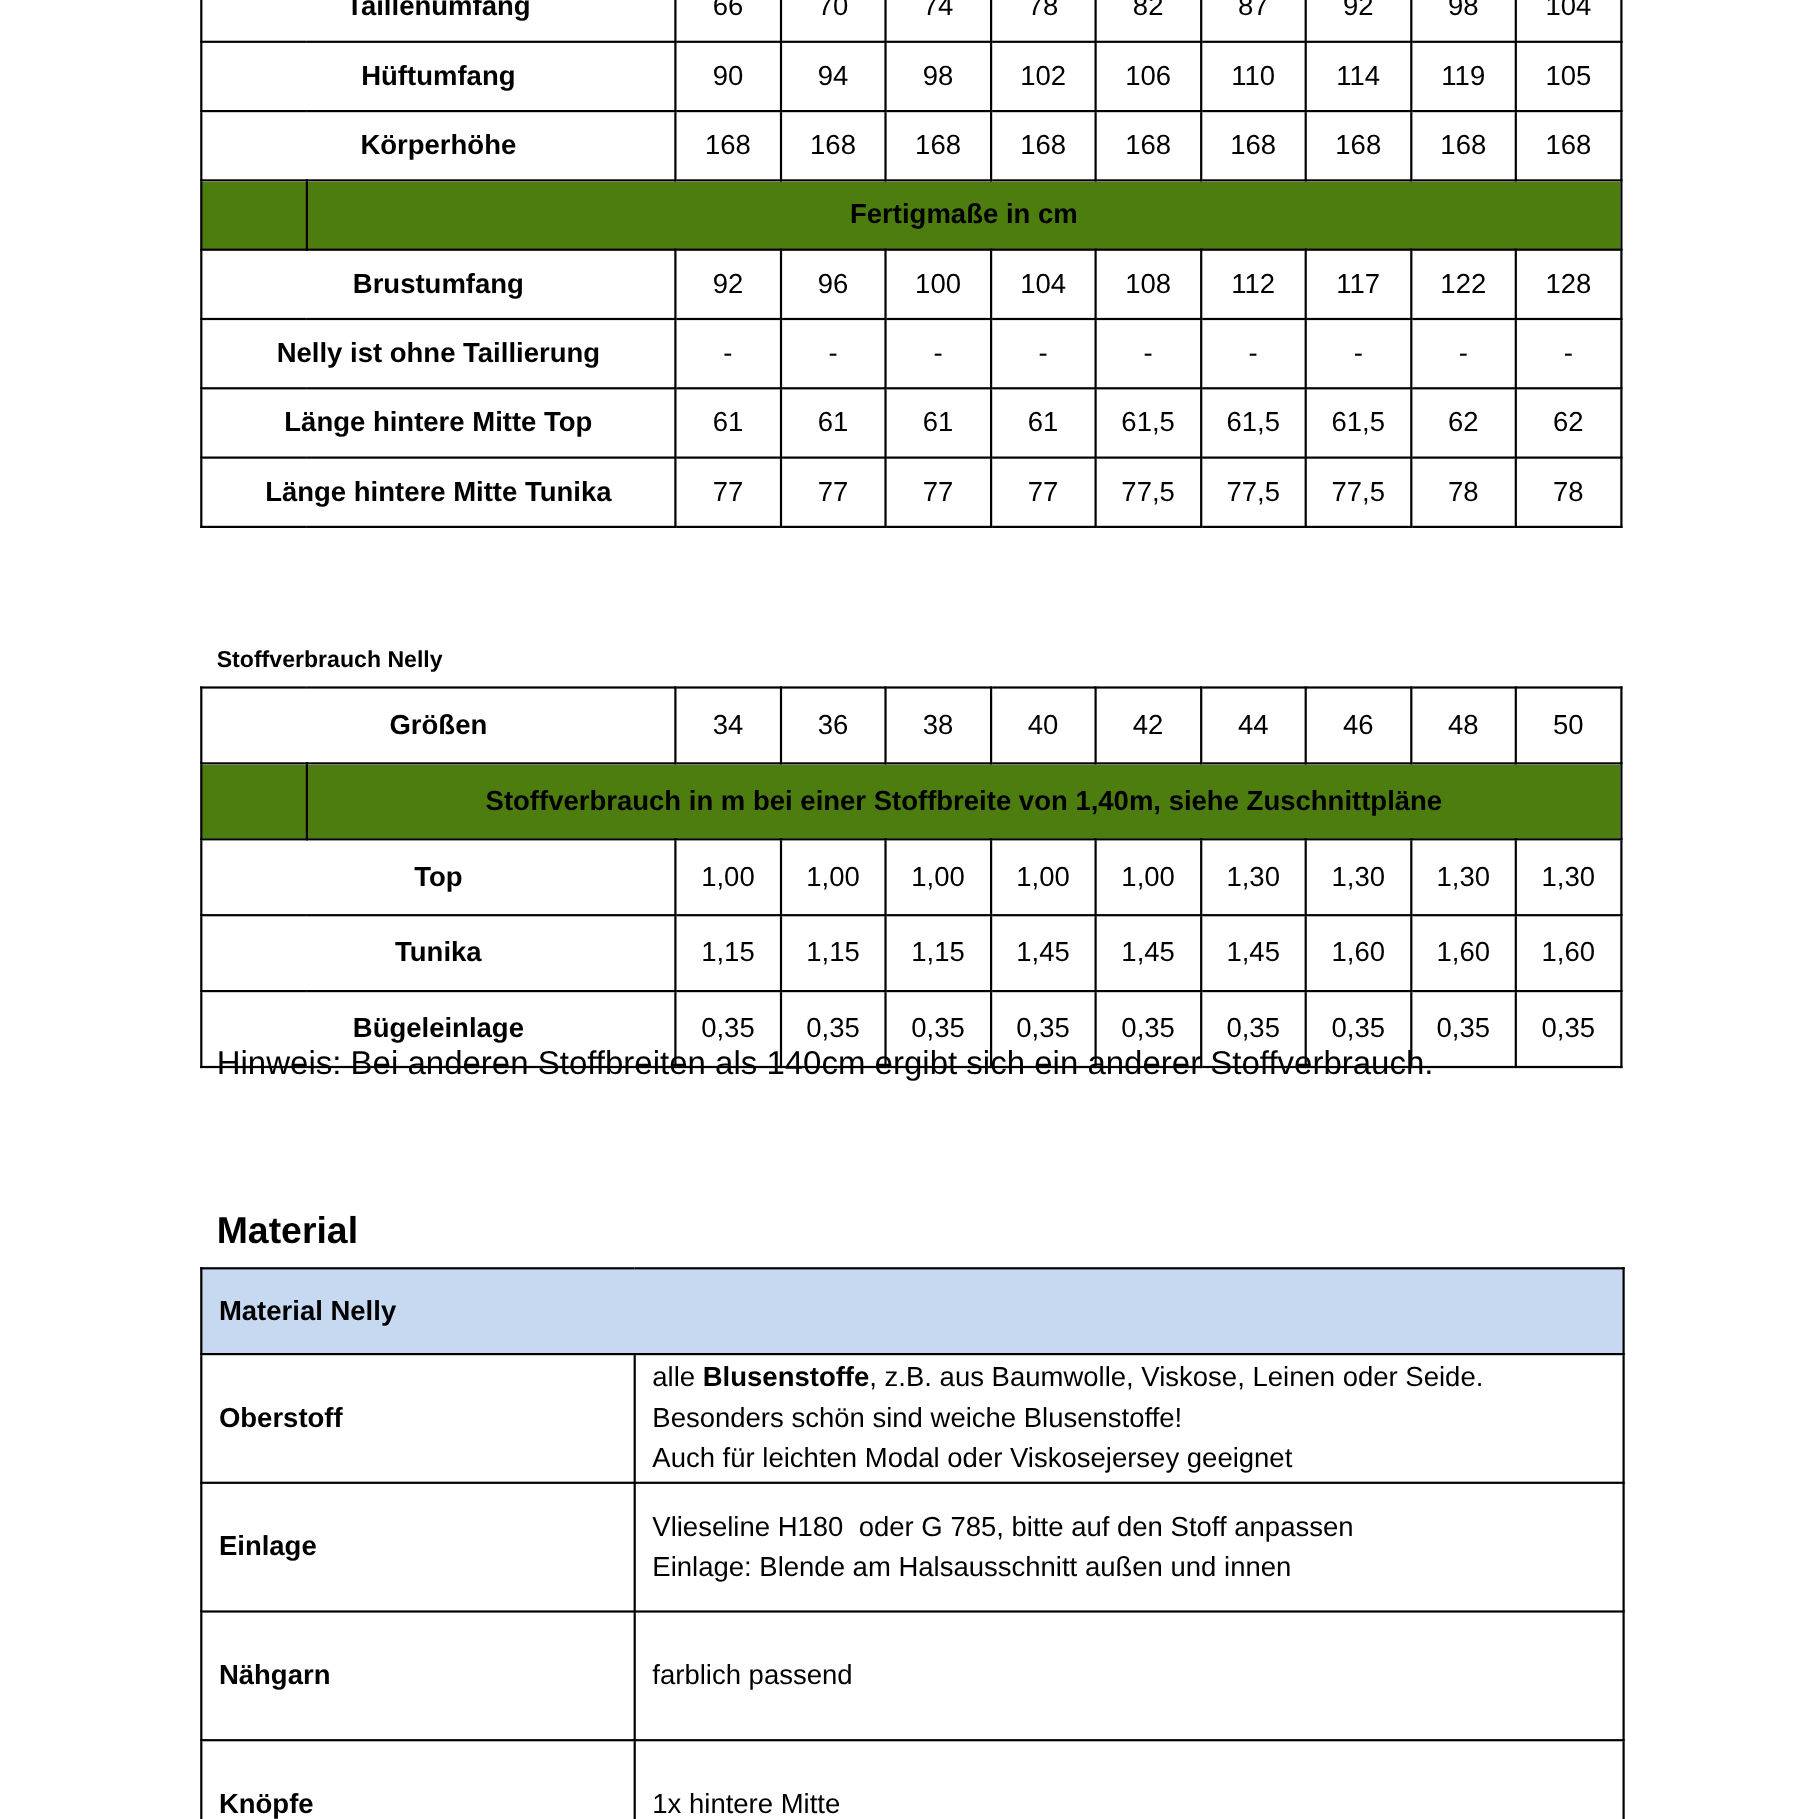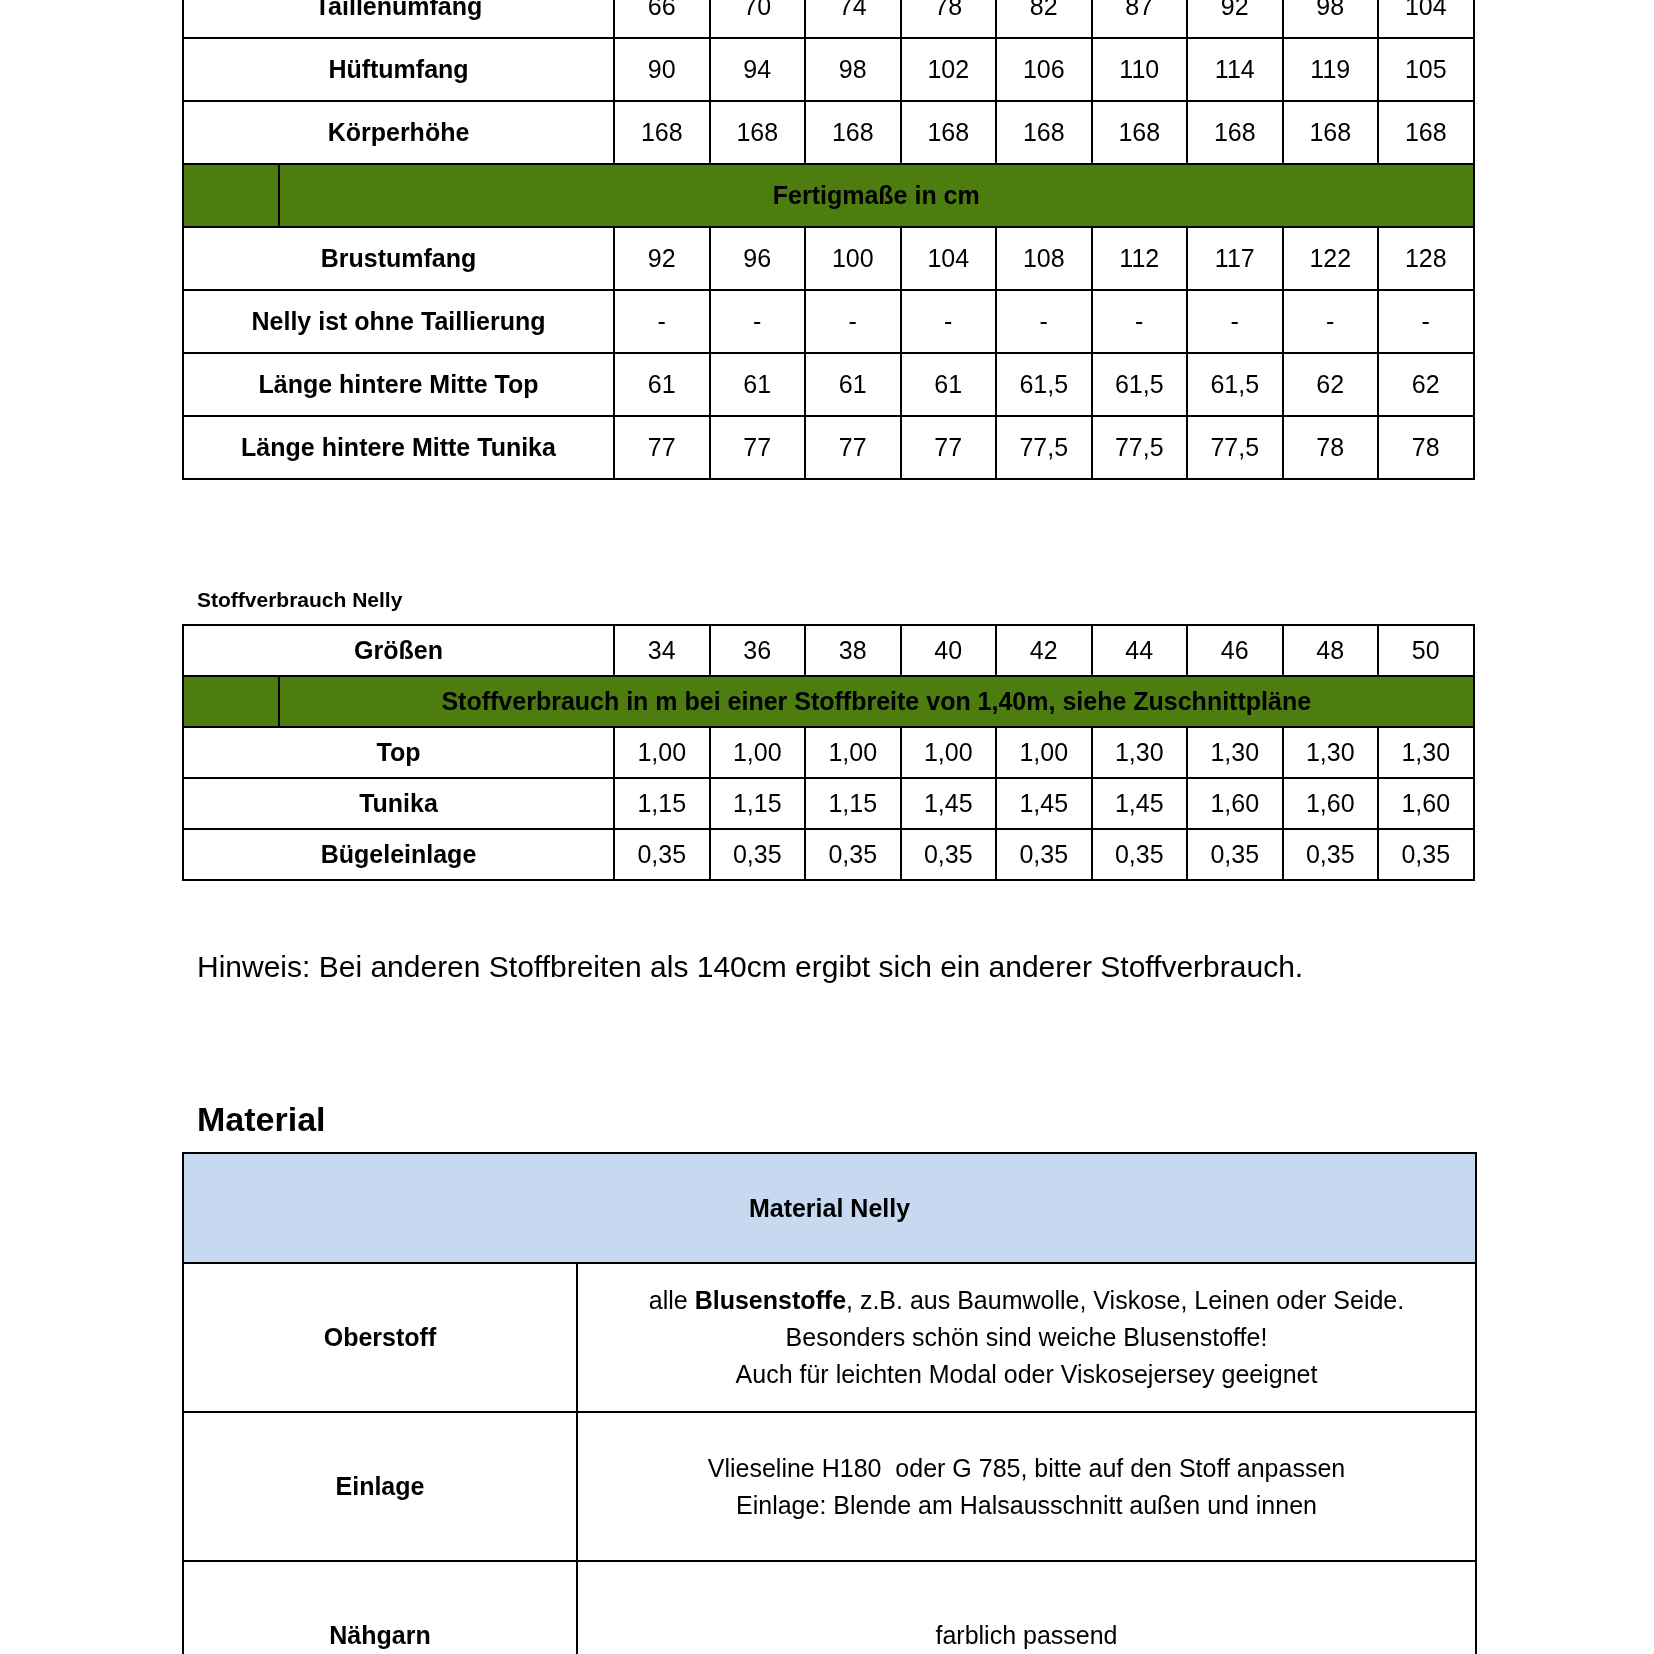--- a/index.html
+++ b/index.html
@@ -31,21 +31,21 @@
     table.grid tr.hdr td.num { font-weight: normal; }
     table.grid tr.band td { background: #4d7c0f; font-weight: bold; }
     table.grid col.c-a { width: 96px; }
     table.grid col.c-b { width: 335px; }
     table.grid col.c-d { width: 95.5px; }
 
     #size-table { top: -26px; }
     #size-table tr { height: 63px; }
 
     #fabric-table { top: 624px; }
-    #fabric-table tr { height: 51px; }
+    #fabric-table tr { height: 69px; }
 
     .section-label {
       position: absolute; left: 197px; font-weight: bold;
       font-size: 21px; white-space: nowrap;
     }
     #fabric-title { top: 588px; }
 
     .note {
       position: absolute; left: 197px; top: 950px;
       font-size: 30px; white-space: nowrap;
@@ -55,21 +55,21 @@
       position: absolute; left: 197px; top: 1100px;
       font-size: 34px; font-weight: bold; white-space: nowrap;
     }
 
     #material-table {
       position: absolute; left: 182px; top: 1152px; width: 1295px;
       border-collapse: collapse; table-layout: fixed;
     }
     #material-table td {
       border: 2px solid #000; font-size: 25px; vertical-align: middle;
-      padding: 16px 15px; text-align: center;
+      padding: 0 15px; text-align: left;
     }
     #material-table col.m1 { width: 394px; }
     #material-table tr.mhead td { background: #c6d9f0; font-weight: bold; height: 76px; }
     #material-table td.mlabel { font-weight: bold; }
     #material-table td.mval { line-height: 37px; }
     #material-table tr.r1 td { height: 115px; }
     #material-table tr.r2 td { height: 115px; }
     #material-table tr.r3 td { height: 115px; }
     #material-table tr.r4 td { height: 115px; }
     .b { font-weight: bold; }

